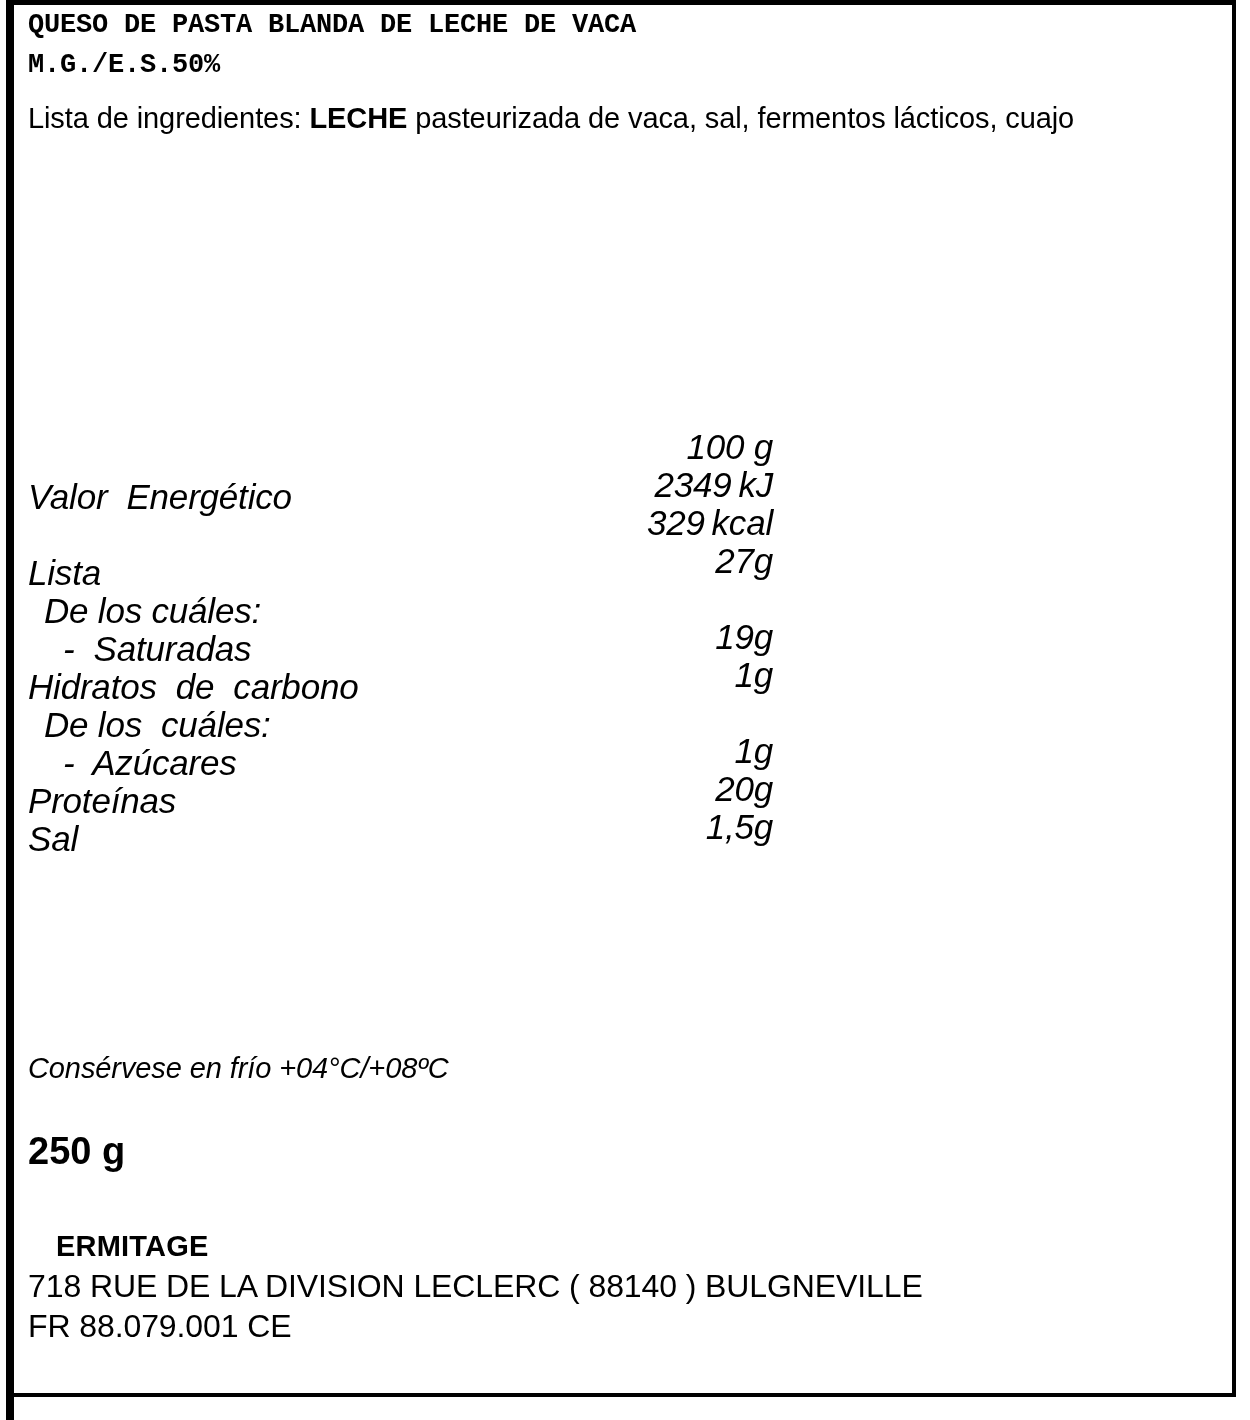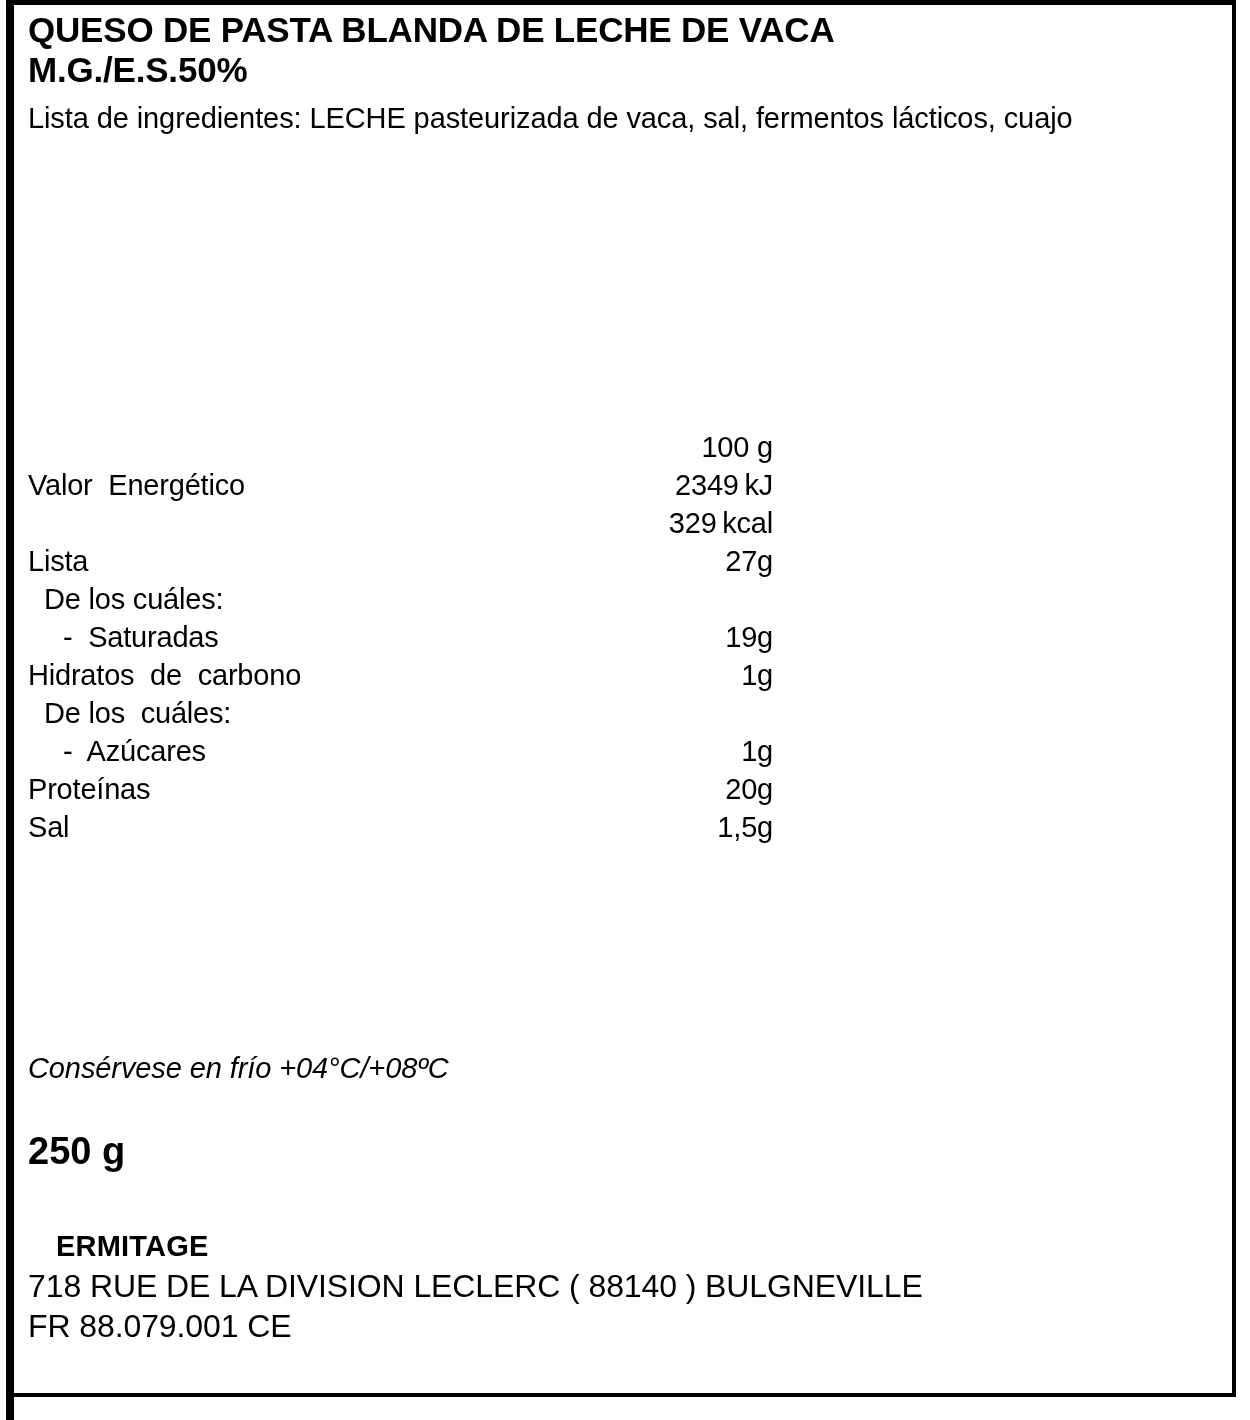--- a/index.html
+++ b/index.html
@@ -35,55 +35,57 @@
   
   .content {
     position: absolute;
     left: 28px;
     top: 0;
     width: 1190px;
   }
 
   
   .title-line {
-    font-size: 35px;
+    font-size: 27px;
     font-weight: bold;
     letter-spacing: -0.2px;
     white-space: nowrap;
+    font-family: Liberation Mono, monospace;
   }
   .title-1 { position: absolute; left: 0;  top: 10px; }
   .title-2 { position: absolute; left: 0;  top: 50px; }
 
   .ingredients {
     position: absolute;
     left: 0;
     top: 102px;
     font-size: 29px;
     white-space: nowrap;
     letter-spacing: -0.1px;
   }
-  .ingredients b { font-weight: normal; }
+  .ingredients b { font-weight: bold; }
 
   
   .nutri {
     position: absolute;
     left: 0;
     top: 428px;
     width: 745px;
   }
   .nrow {
     position: relative;
     height: 38px;
-    font-size: 29px;
+    font-size: 35px;
     line-height: 38px;
+    font-style: italic;
   }
   .nlabel {
     position: absolute;
     left: 0;
-    top: 0;
+    top: 12px;
     white-space: pre;
     letter-spacing: -0.2px;
   }
   .nvalue {
     position: absolute;
     right: 0;
     top: 0;
     white-space: pre;
     letter-spacing: -0.2px;
   }

